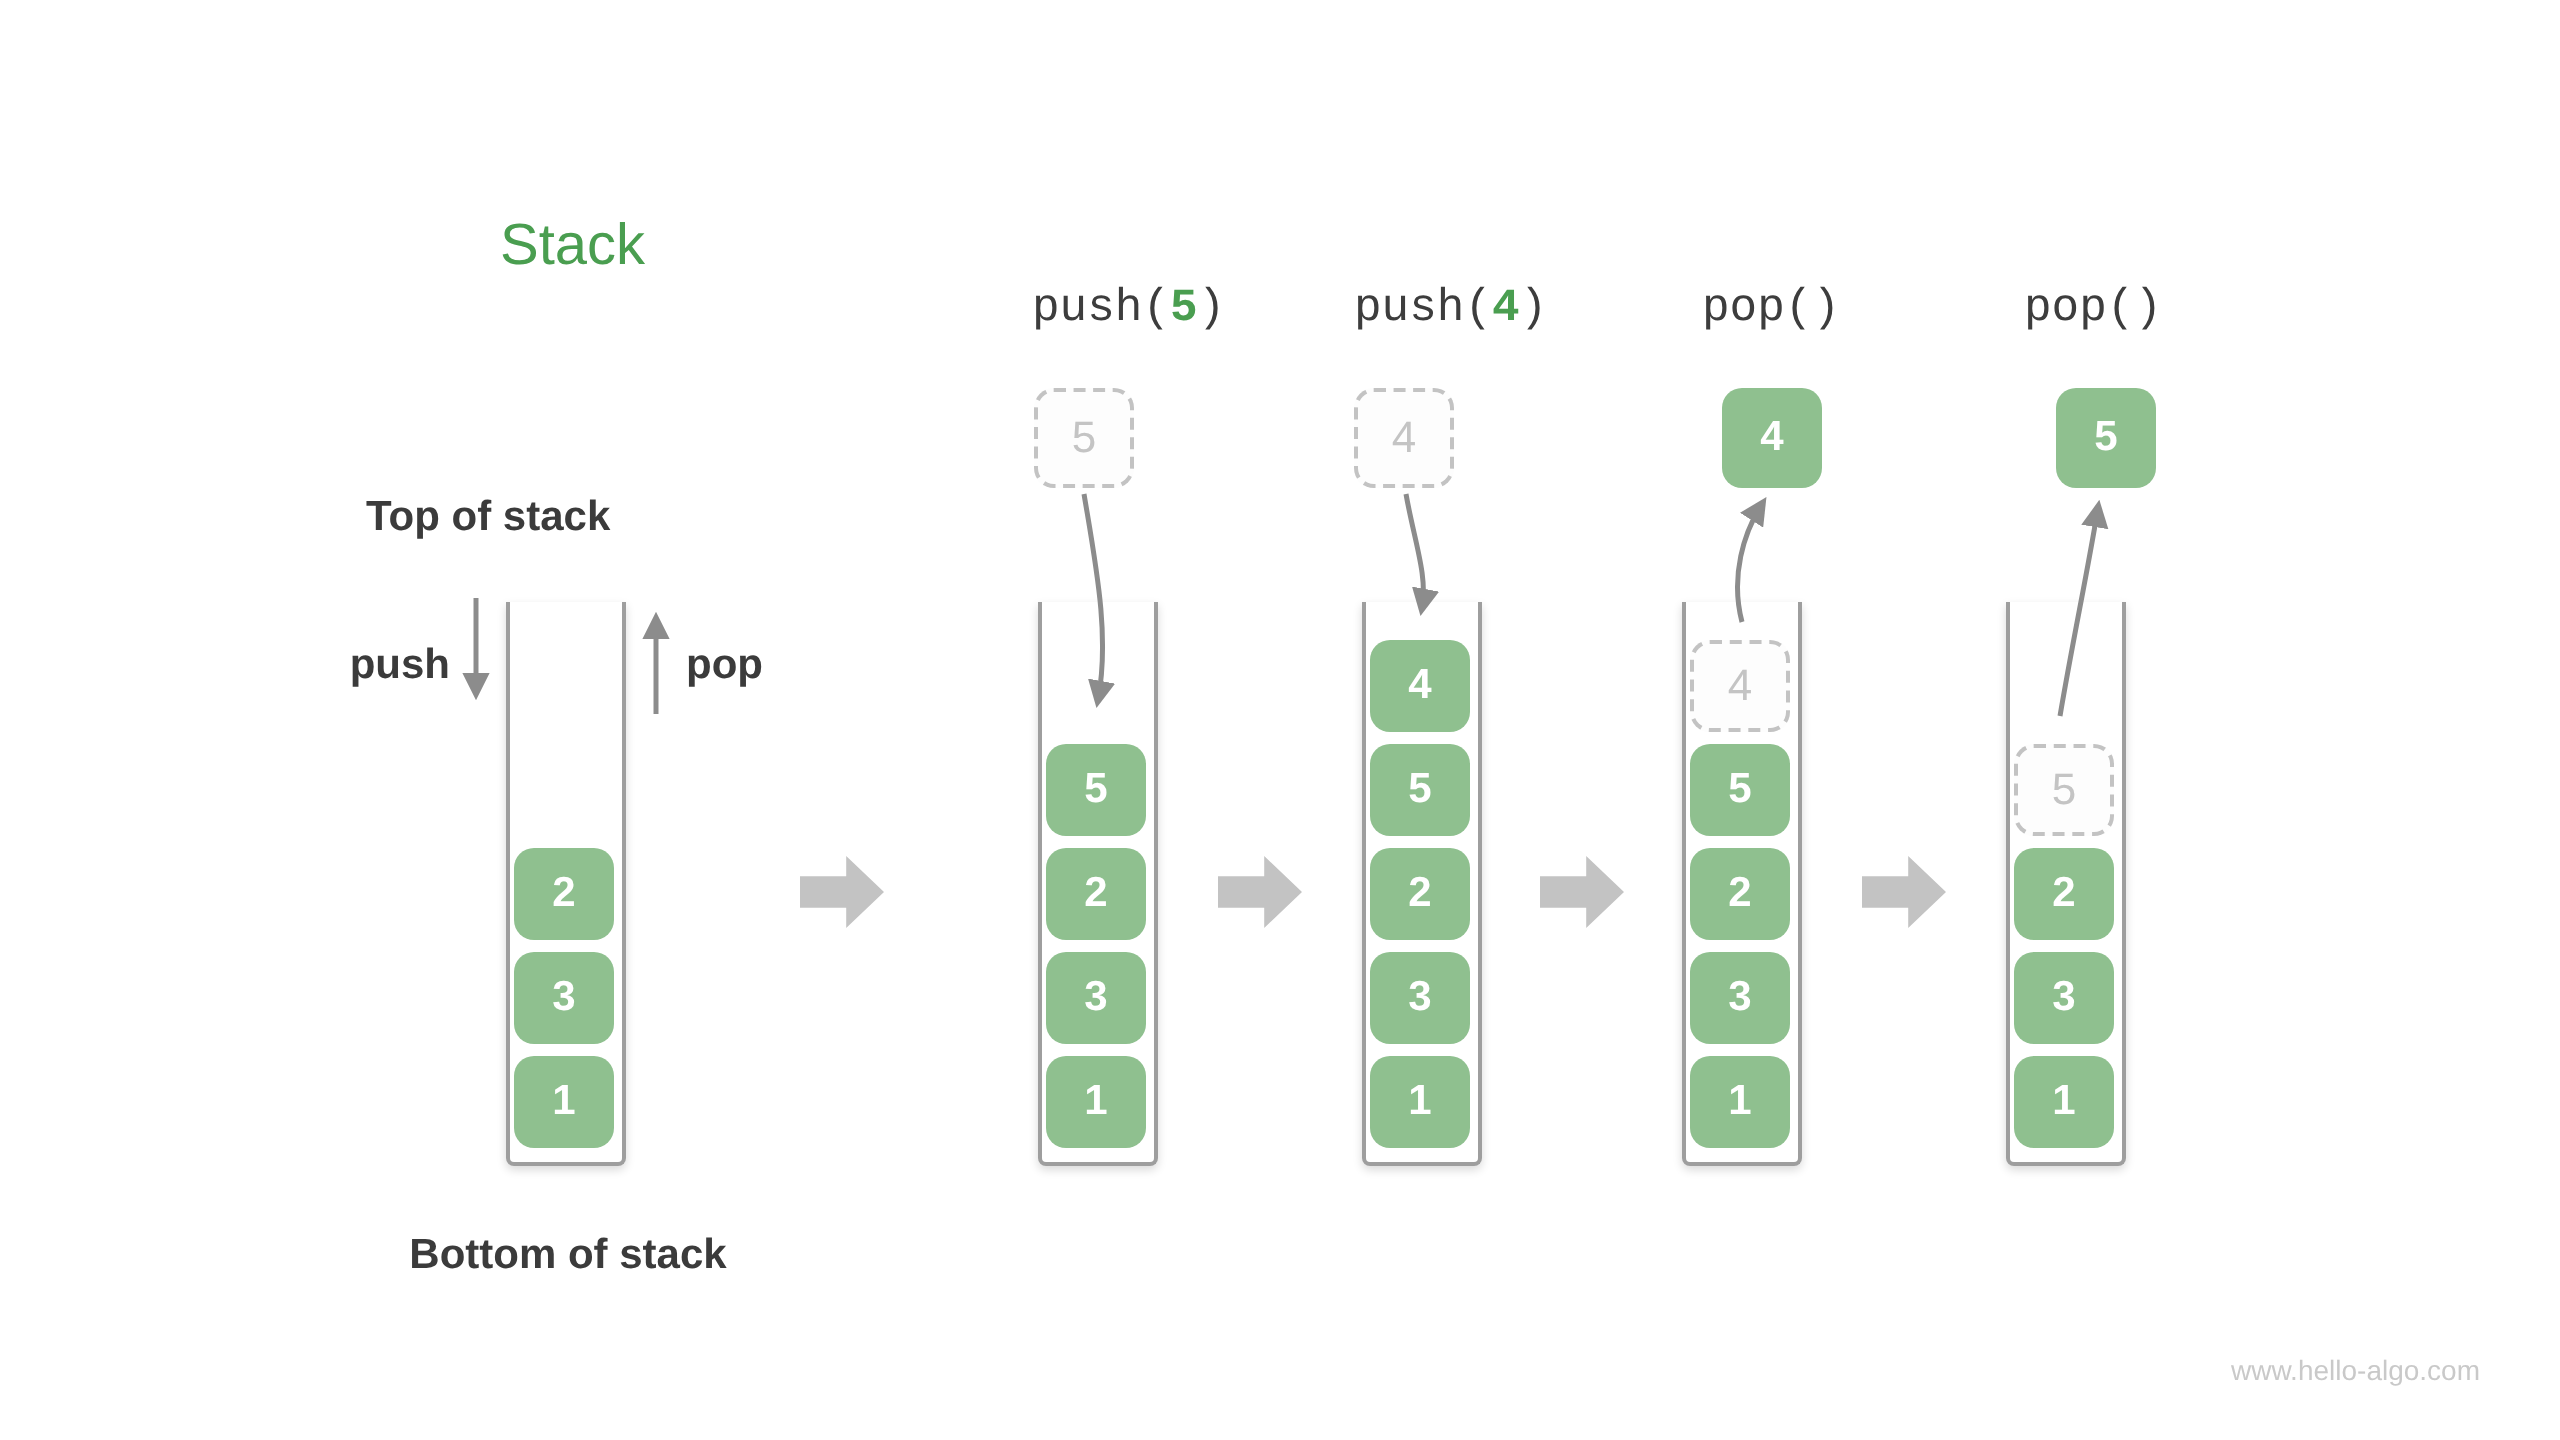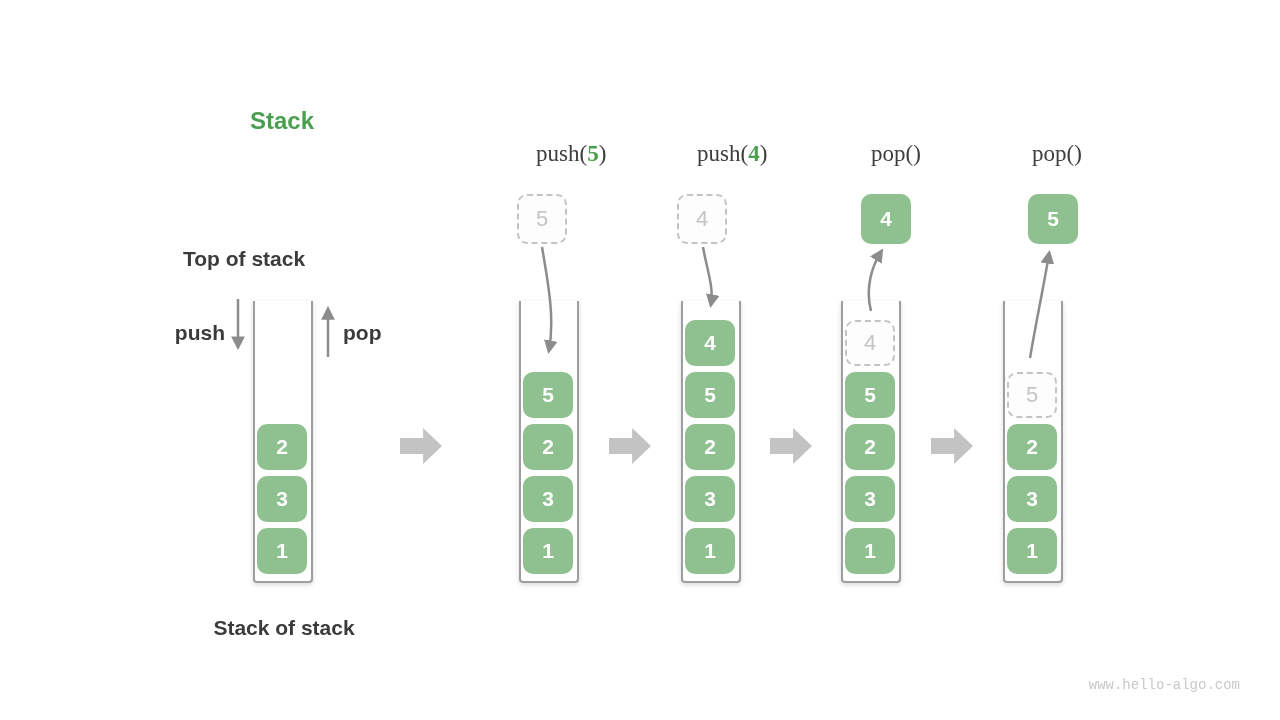--- a/index.html
+++ b/index.html
@@ -9,34 +9,34 @@
     width: 1280px;
     height: 720px;
     background: #ffffff;
     overflow: hidden;
     font-family: "Liberation Sans", sans-serif;
   }
   .abs { position: absolute; }
 
   .title {
     left: 250px; top: 107px;
-    font-size: 24px; font-weight: bold; color: #4a9e50;
+    font-size: 29px; font-weight: normal; color: #4a9e50;
   }
   .side-label {
     font-size: 21px; font-weight: bold; color: #3b3b3b;
   }
   .top-label   { left: 183px; top: 247px; width: 200px; text-align: left; }
   .bottom-label{ left: 174px; top: 616px; width: 220px; text-align: center; }
   .push-label  { left: 140px; top: 321px; width: 85px; text-align: right; }
   .pop-label   { left: 343px; top: 321px; }
 
   .op-label {
     top: 141px;
-    font-family: Liberation Serif, serif;
-    font-size: 23px; color: #3d3d3d; white-space: pre; margin-left: 20px;
+    font-family: Liberation Mono, monospace;
+    font-size: 23px; color: #3d3d3d; white-space: pre;
   }
   .op-arg { color: #4a9e50; font-weight: bold; }
 
   .stack-container {
     top: 301px; width: 60px; height: 282px;
     background: #ffffff;
     border-left: 2px solid #9e9e9e;
     border-right: 2px solid #9e9e9e;
     border-bottom: 2px solid #9e9e9e;
     border-radius: 0 0 4px 4px;
@@ -80,32 +80,32 @@
   .block-arrow {
     top: 428px; width: 42px; height: 36px;
     background: #c3c3c3;
     clip-path: polygon(0% 28%, 55% 28%, 55% 0%, 100% 50%, 55% 100%, 55% 72%, 0% 72%);
   }
 
   .arrows-svg { left: 0; top: 0; pointer-events: none; z-index: 3; }
 
   .watermark {
     right: 40px; top: 677px;
-    font-family: Liberation Mono, monospace;
+    font-family: Liberation Sans, sans-serif;
     font-size: 14px; color: #c9c9c9;
   }
 </style>
 </head>
 <body>
 
 <div class="page">
 
   <div class="abs title">Stack</div>
   <div class="abs side-label top-label">Top of stack</div>
-  <div class="abs side-label bottom-label">Stack of stack</div>
+  <div class="abs side-label bottom-label">Bottom of stack</div>
   <div class="abs side-label push-label">push</div>
   <div class="abs side-label pop-label">pop</div>
 
   <div class="abs op-label" style="left:516px"><span>push(</span><span class="op-arg">5</span><span>)</span></div>
   <div class="abs op-label" style="left:677px"><span>push(</span><span class="op-arg">4</span><span>)</span></div>
   <div class="abs op-label" style="left:851px"><span>pop()</span></div>
   <div class="abs op-label" style="left:1012px"><span>pop()</span></div>
 
   <div class="abs float-box ghost" style="left:517px">5</div>
   <div class="abs float-box ghost" style="left:677px">4</div>

